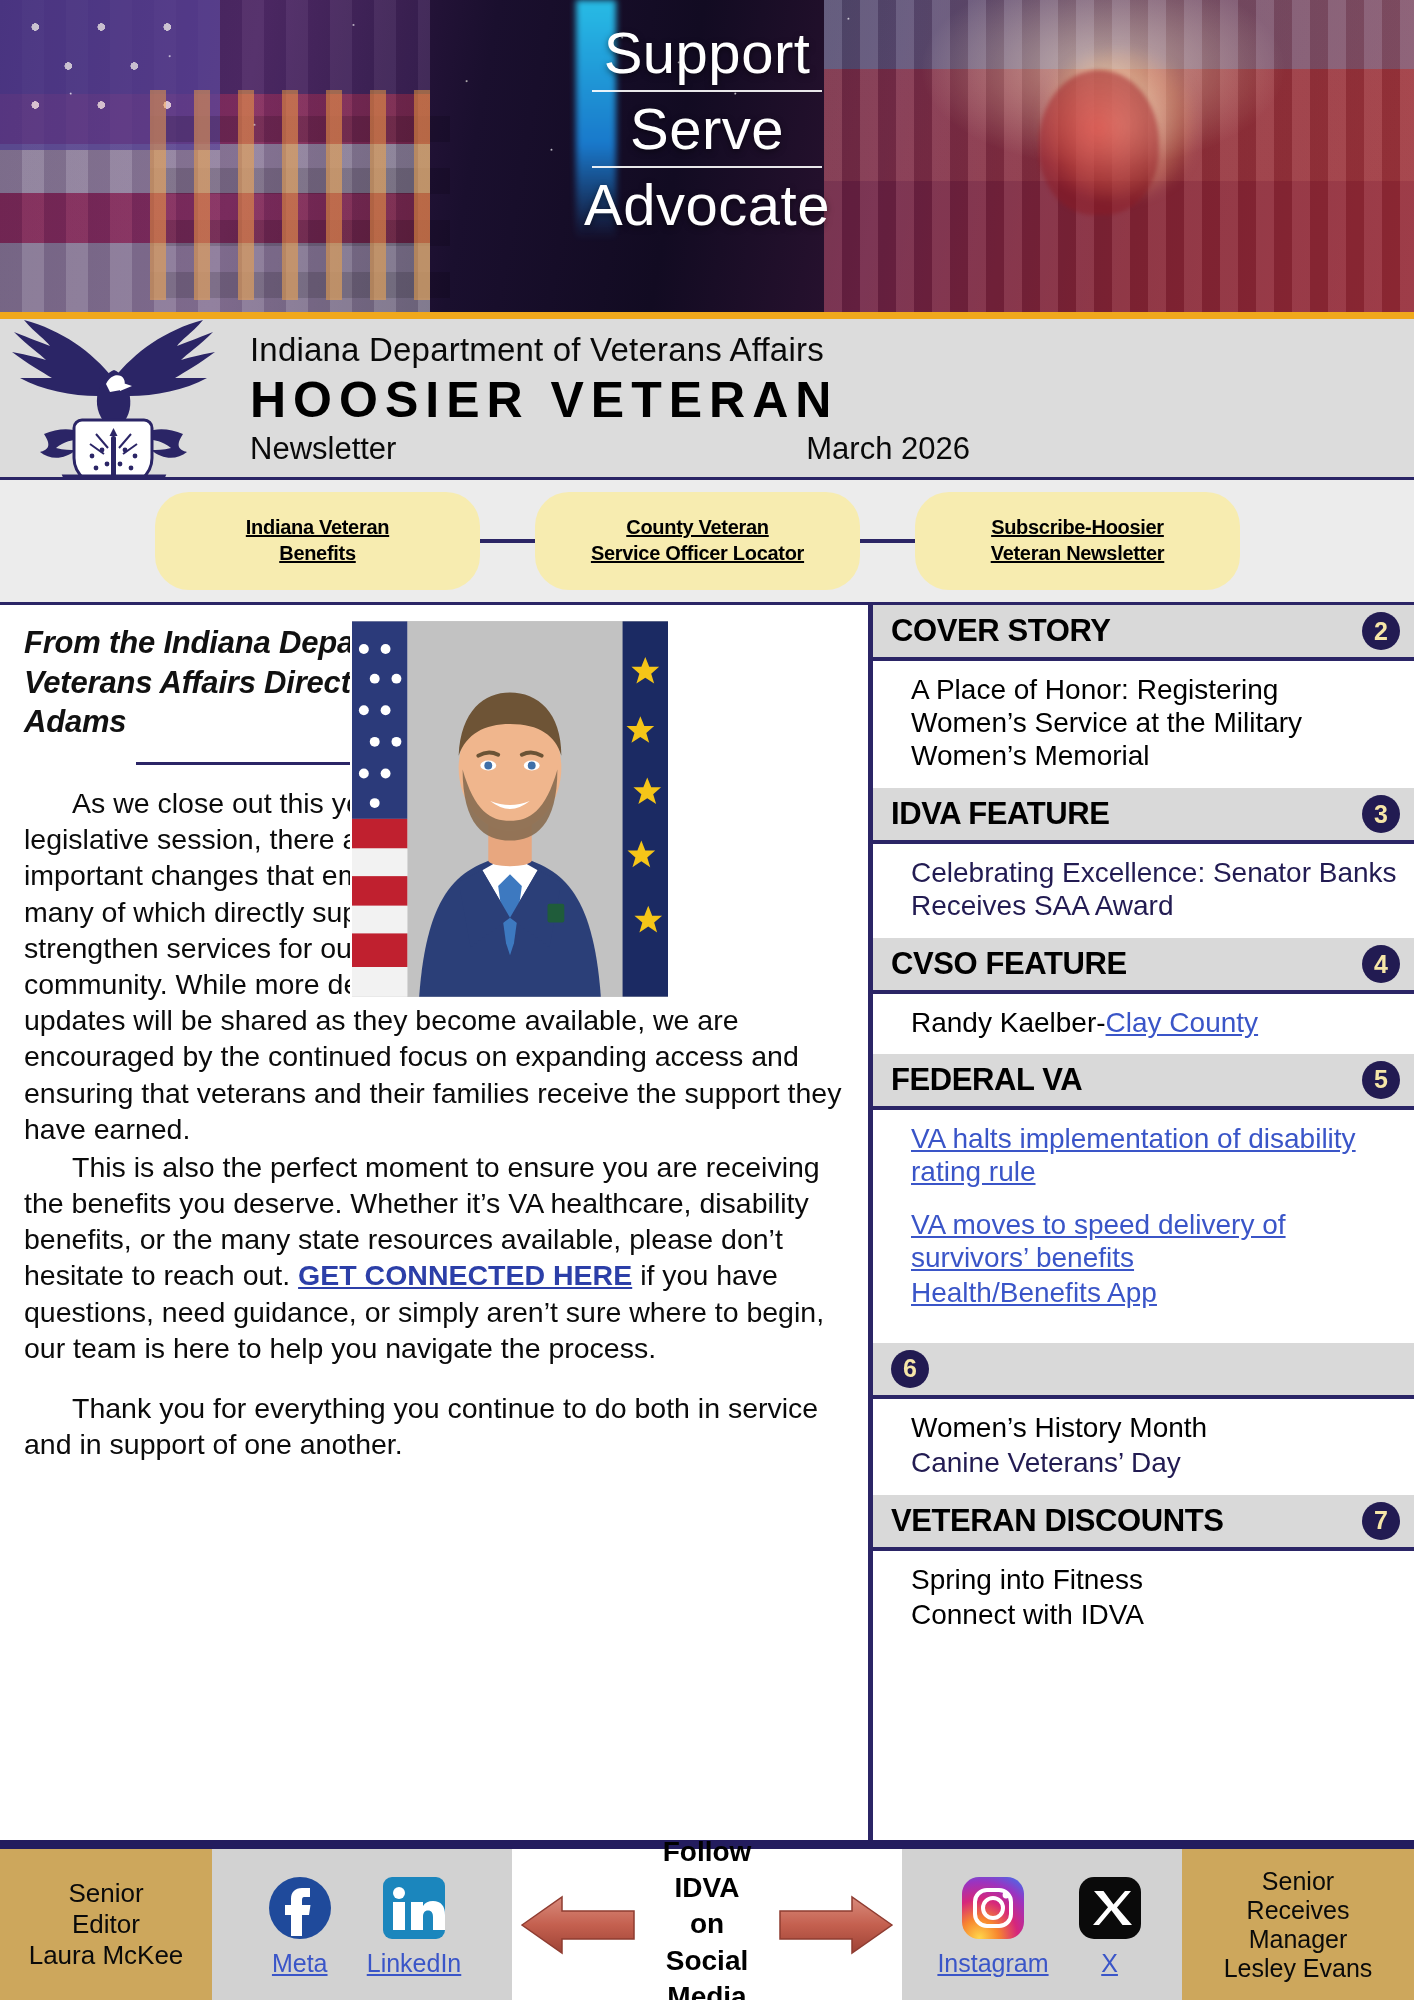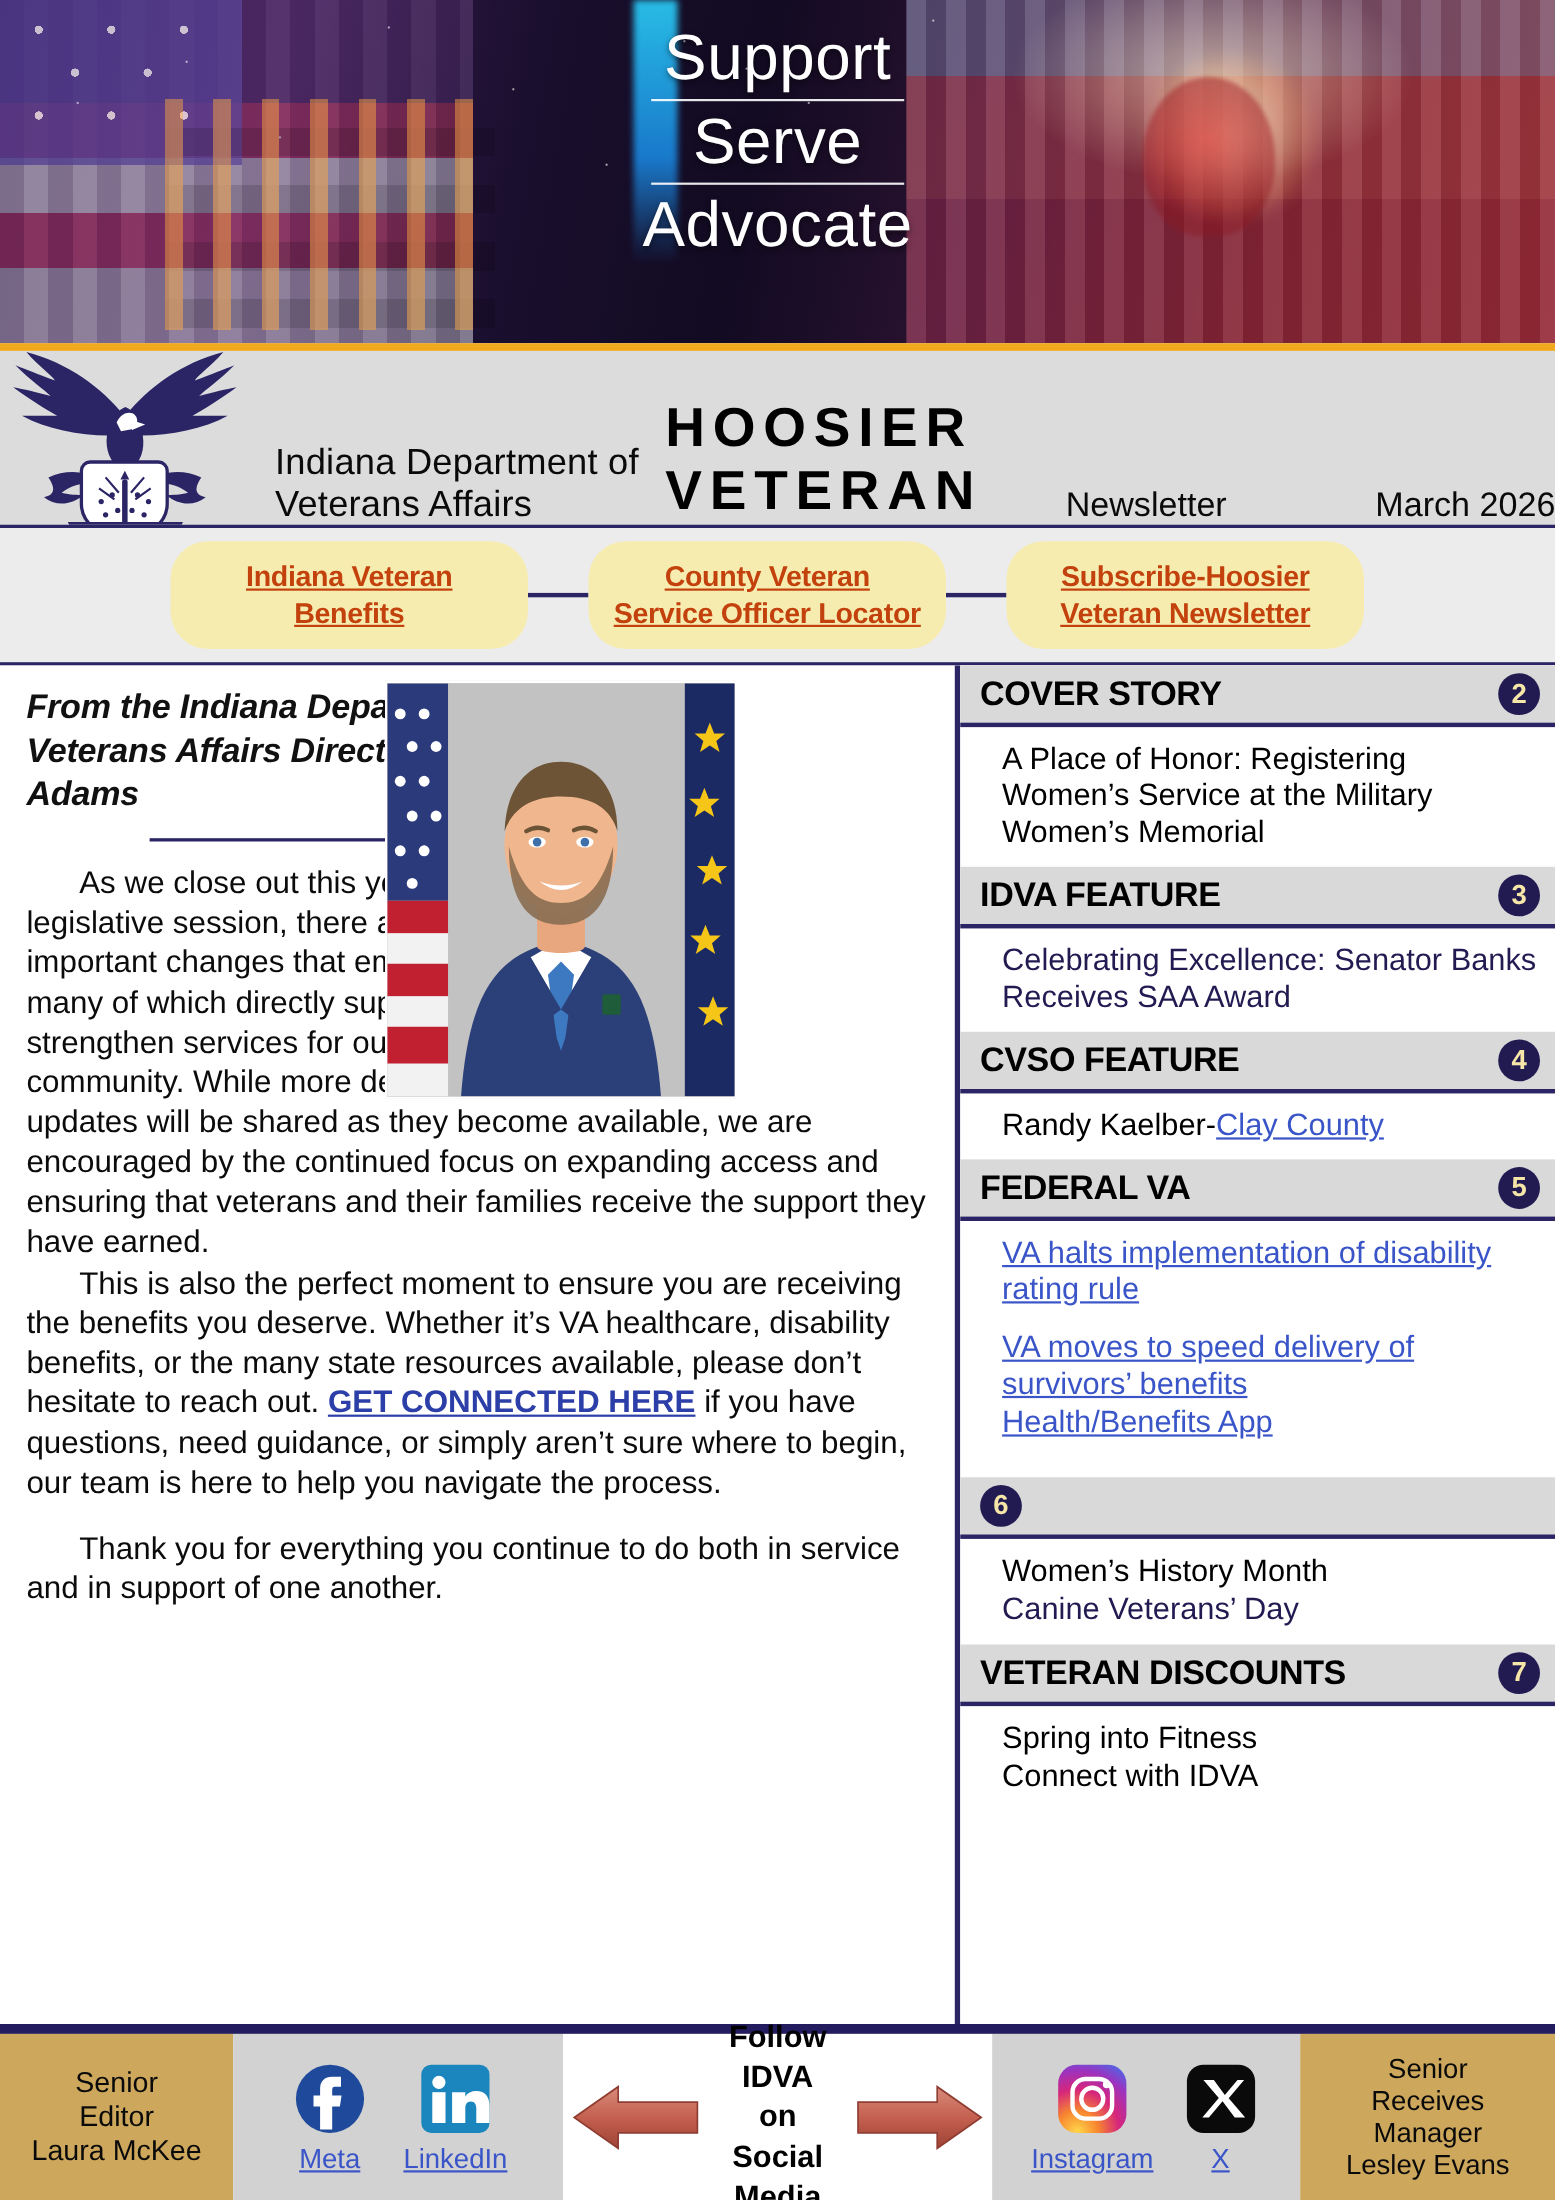--- a/index.html
+++ b/index.html
@@ -79,36 +79,36 @@
   .hero-words { position:absolute; left:0; top:0; width:1414px; height:312px;
     display:flex; flex-direction:column; align-items:center; justify-content:flex-start; padding-top:22px; }
   .hero-word { color:#fff; font-size:58px; font-weight:400; letter-spacing:.5px; line-height:1.07;
     text-shadow:0 2px 6px rgba(0,0,0,.5);text-align:center; }
   .hero-rule { width:230px; height:2px; background:rgba(255,255,255,.9); margin:6px 0 6px 0; }
 
   
   .gold-bar { position:absolute; left:0; top:312px; width:1414px; height:7px; background:#f0a81c; }
   .titlebar { position:absolute; left:0; top:319px; width:1414px; height:158px; background:#dcdcdc; }
   .titlebar-inner { position:absolute; left:250px; top:0; width:1164px; height:158px;
-     display:flex; flex-direction:row; align-items:flex-end; justify-content:center; }
+     display:flex; flex-direction:column; align-items:flex-start; justify-content:center; }
   .dept-name { font-size:33px; color:#0a0a0a; font-weight:400; letter-spacing:.2px; margin-top:2px;}
   .masthead { font-size:50px; font-weight:700; letter-spacing:7px; color:#000; margin:2px 0 2px; }
   .sub-row { width:720px; display:flex; justify-content:space-between; font-size:31px; color:#0a0a0a; }
 
   
   .logo { position:absolute; left:6px; top:300px; width:215px; height:200px; }
   .logo svg { width:100%; height:100%; display:block; }
 
   
   .navstrip { position:absolute; left:0; top:477px; width:1414px; height:128px; background:#ececec;
      border-top:3px solid #2b2566; border-bottom:3px solid #2b2566; }
   .navwrap { position:absolute; left:155px; top:12px; display:flex; align-items:center; gap:0; }
   .pill { background:#f7ecb0; border-radius:34px; width:325px; height:98px;
      display:flex; flex-direction:column; align-items:center; justify-content:center; }
-  .pill span { color:#c2410c; font-weight:700; font-size:26px; text-decoration:underline; line-height:1.28;
+  .pill span { color:#000000; font-weight:700; font-size:20px; text-decoration:underline; line-height:1.28;
      text-align:center; letter-spacing:-.3px; }
   .connector { width:55px; height:4px; background:#2b2566; }
 
   
   .body-area { position:absolute; left:0; top:605px; width:1414px; height:1235px; background:#fff; }
 
   
   .leftcol { position:absolute; left:0; top:0; width:872px; height:1235px; padding:18px 22px 0 24px; }
   .lead-title { font-size:31px; font-style:italic; font-weight:700; line-height:1.28; color:#111;
      width:540px; letter-spacing:-.2px; }

